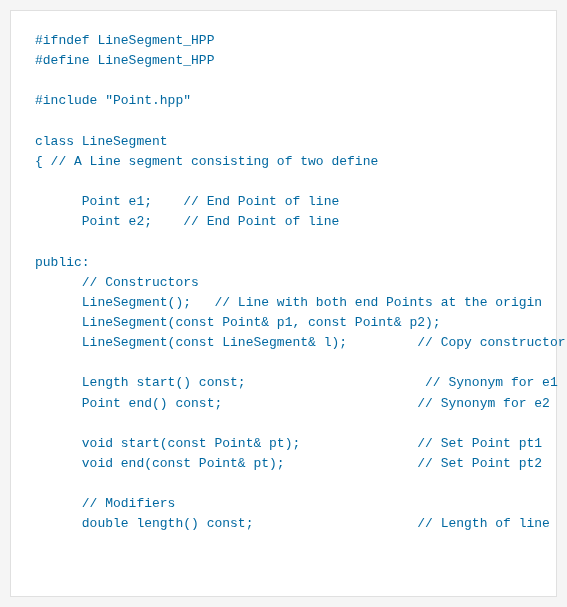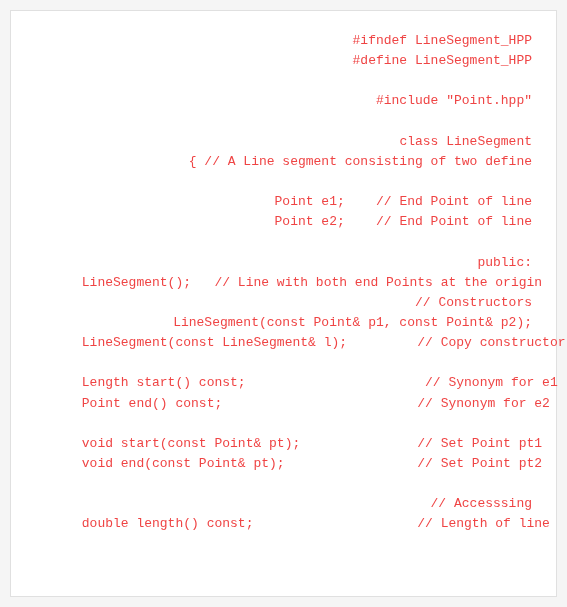--- a/index.html
+++ b/index.html
@@ -27,22 +27,21 @@
       padding: 20px 24px;
       line-height: 1.55;
       color: #333333;
     }
 
     .code-line {
       white-space: pre;
       display: block;
       font-family: 'Courier New', Courier, monospace;
       font-size: 13px;
-      color: #ef4444;
-      text-align: right;
+      color: #0369a1;
     }
 
     .code-line.empty {
       height: 1.55em;
     }
   </style>
 </head>
 <body>
 
 <div class="code-container">
@@ -52,27 +51,27 @@
       <span class="code-line empty"></span>
       <span class="code-line">#include "Point.hpp"</span>
       <span class="code-line empty"></span>
       <span class="code-line">class LineSegment</span>
       <span class="code-line">{ // A Line segment consisting of two define</span>
       <span class="code-line empty"></span>
       <span class="code-line">      Point e1;    // End Point of line</span>
       <span class="code-line">      Point e2;    // End Point of line</span>
       <span class="code-line empty"></span>
       <span class="code-line">public:</span>
+      <span class="code-line">      // Constructors</span>
       <span class="code-line">      LineSegment();   // Line with both end Points at the origin</span>
-      <span class="code-line">      // Constructors</span>
       <span class="code-line">      LineSegment(const Point&amp; p1, const Point&amp; p2);</span>
       <span class="code-line">      LineSegment(const LineSegment&amp; l);         // Copy constructor</span>
       <span class="code-line empty"></span>
       <span class="code-line">      Length start() const;                       // Synonym for e1</span>
       <span class="code-line">      Point end() const;                         // Synonym for e2</span>
       <span class="code-line empty"></span>
       <span class="code-line">      void start(const Point&amp; pt);               // Set Point pt1</span>
       <span class="code-line">      void end(const Point&amp; pt);                 // Set Point pt2</span>
       <span class="code-line empty"></span>
-      <span class="code-line">      // Accesssing</span>
+      <span class="code-line">      // Modifiers</span>
       <span class="code-line">      double length() const;                     // Length of line</span>
     </div>
 </div>
 
 </body></html>

